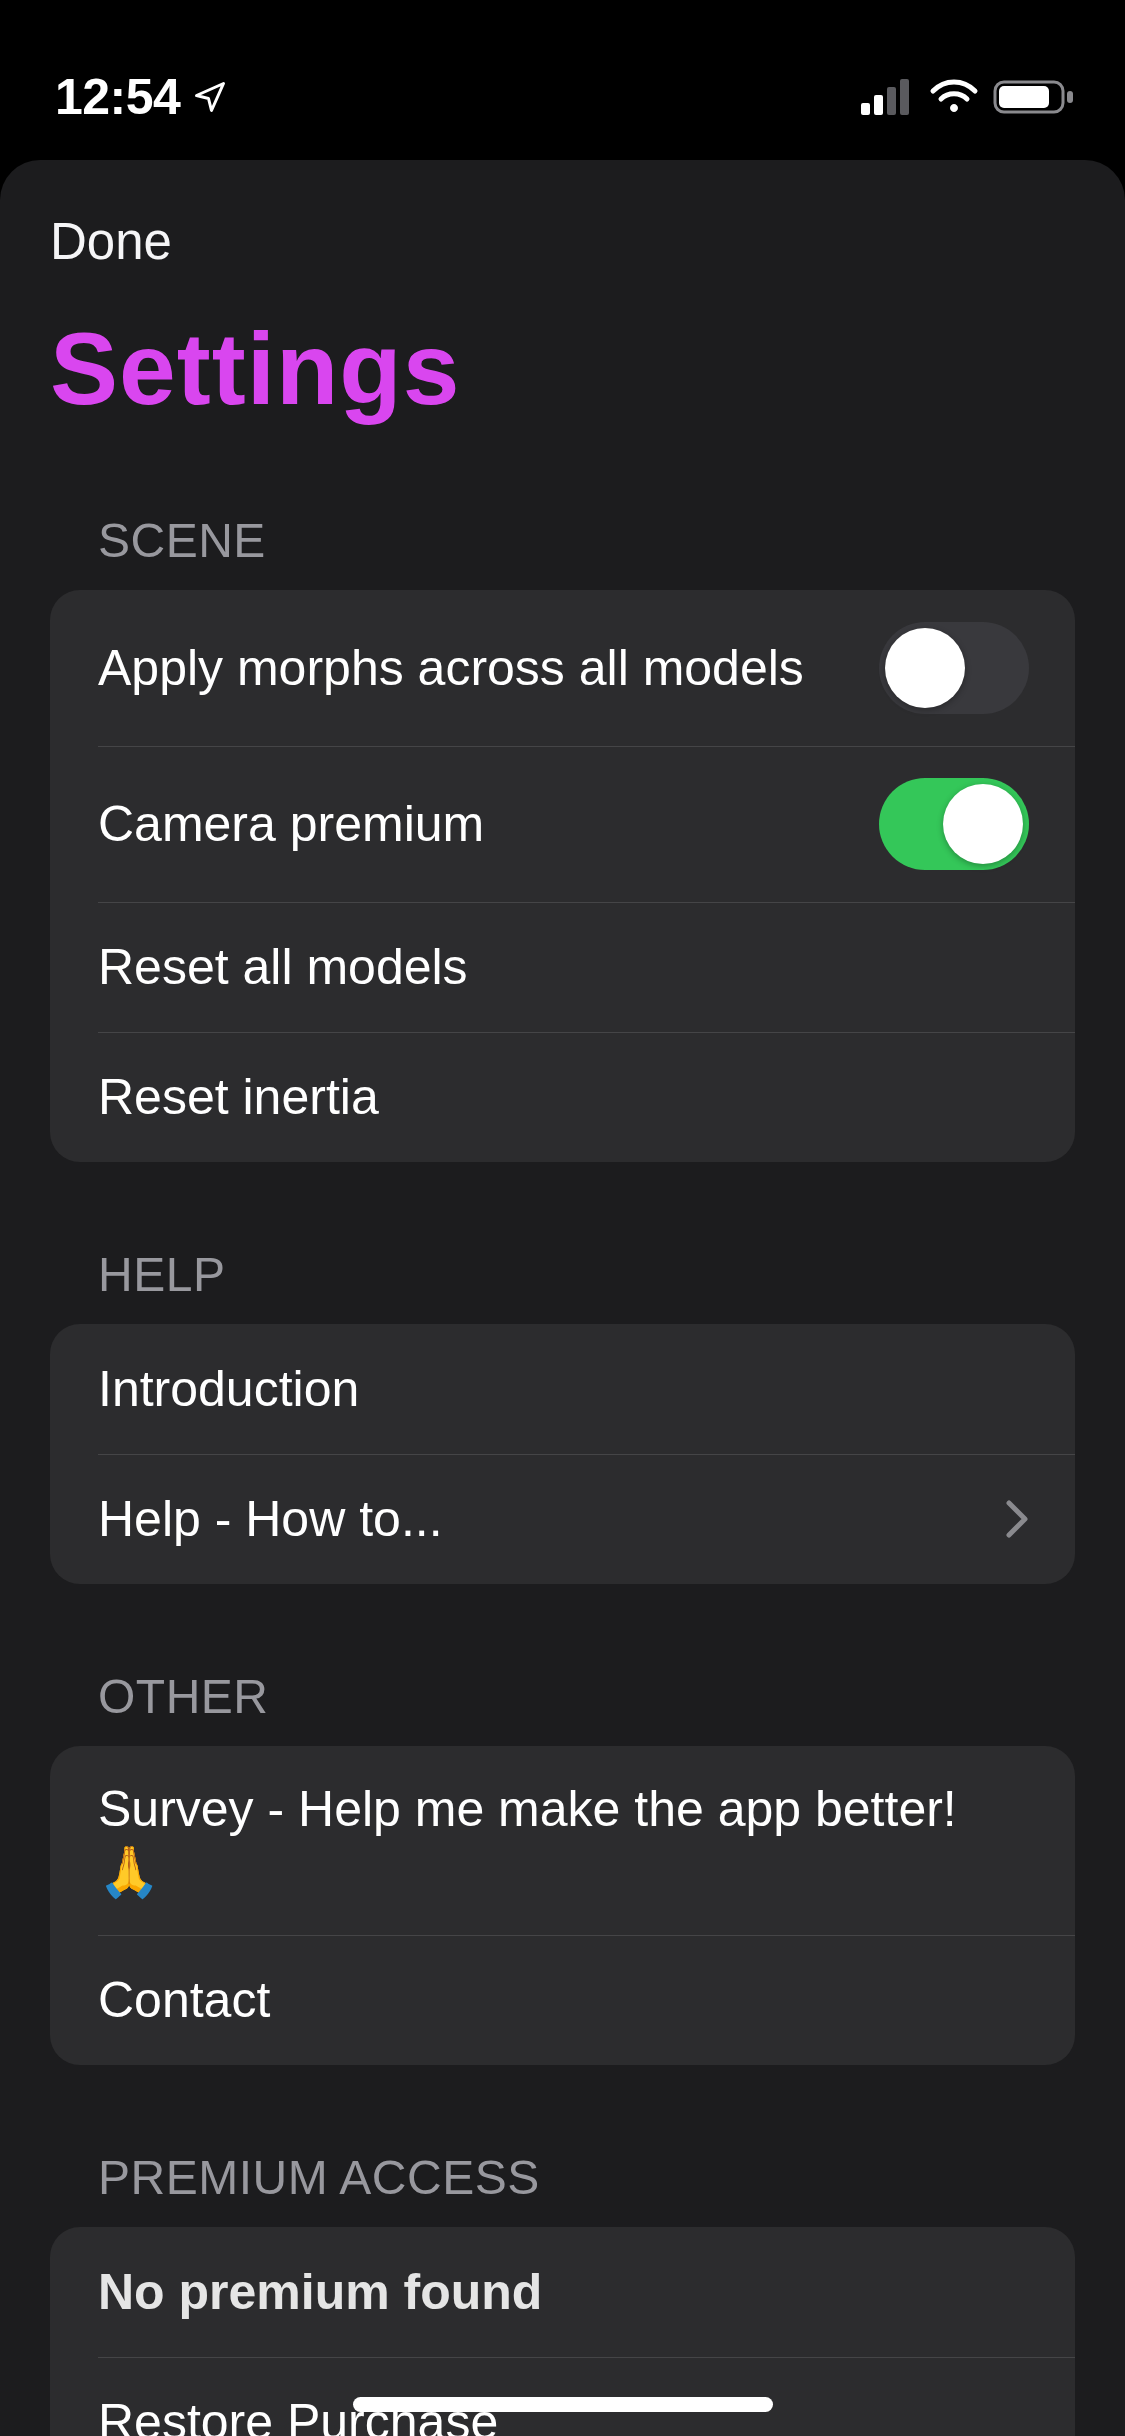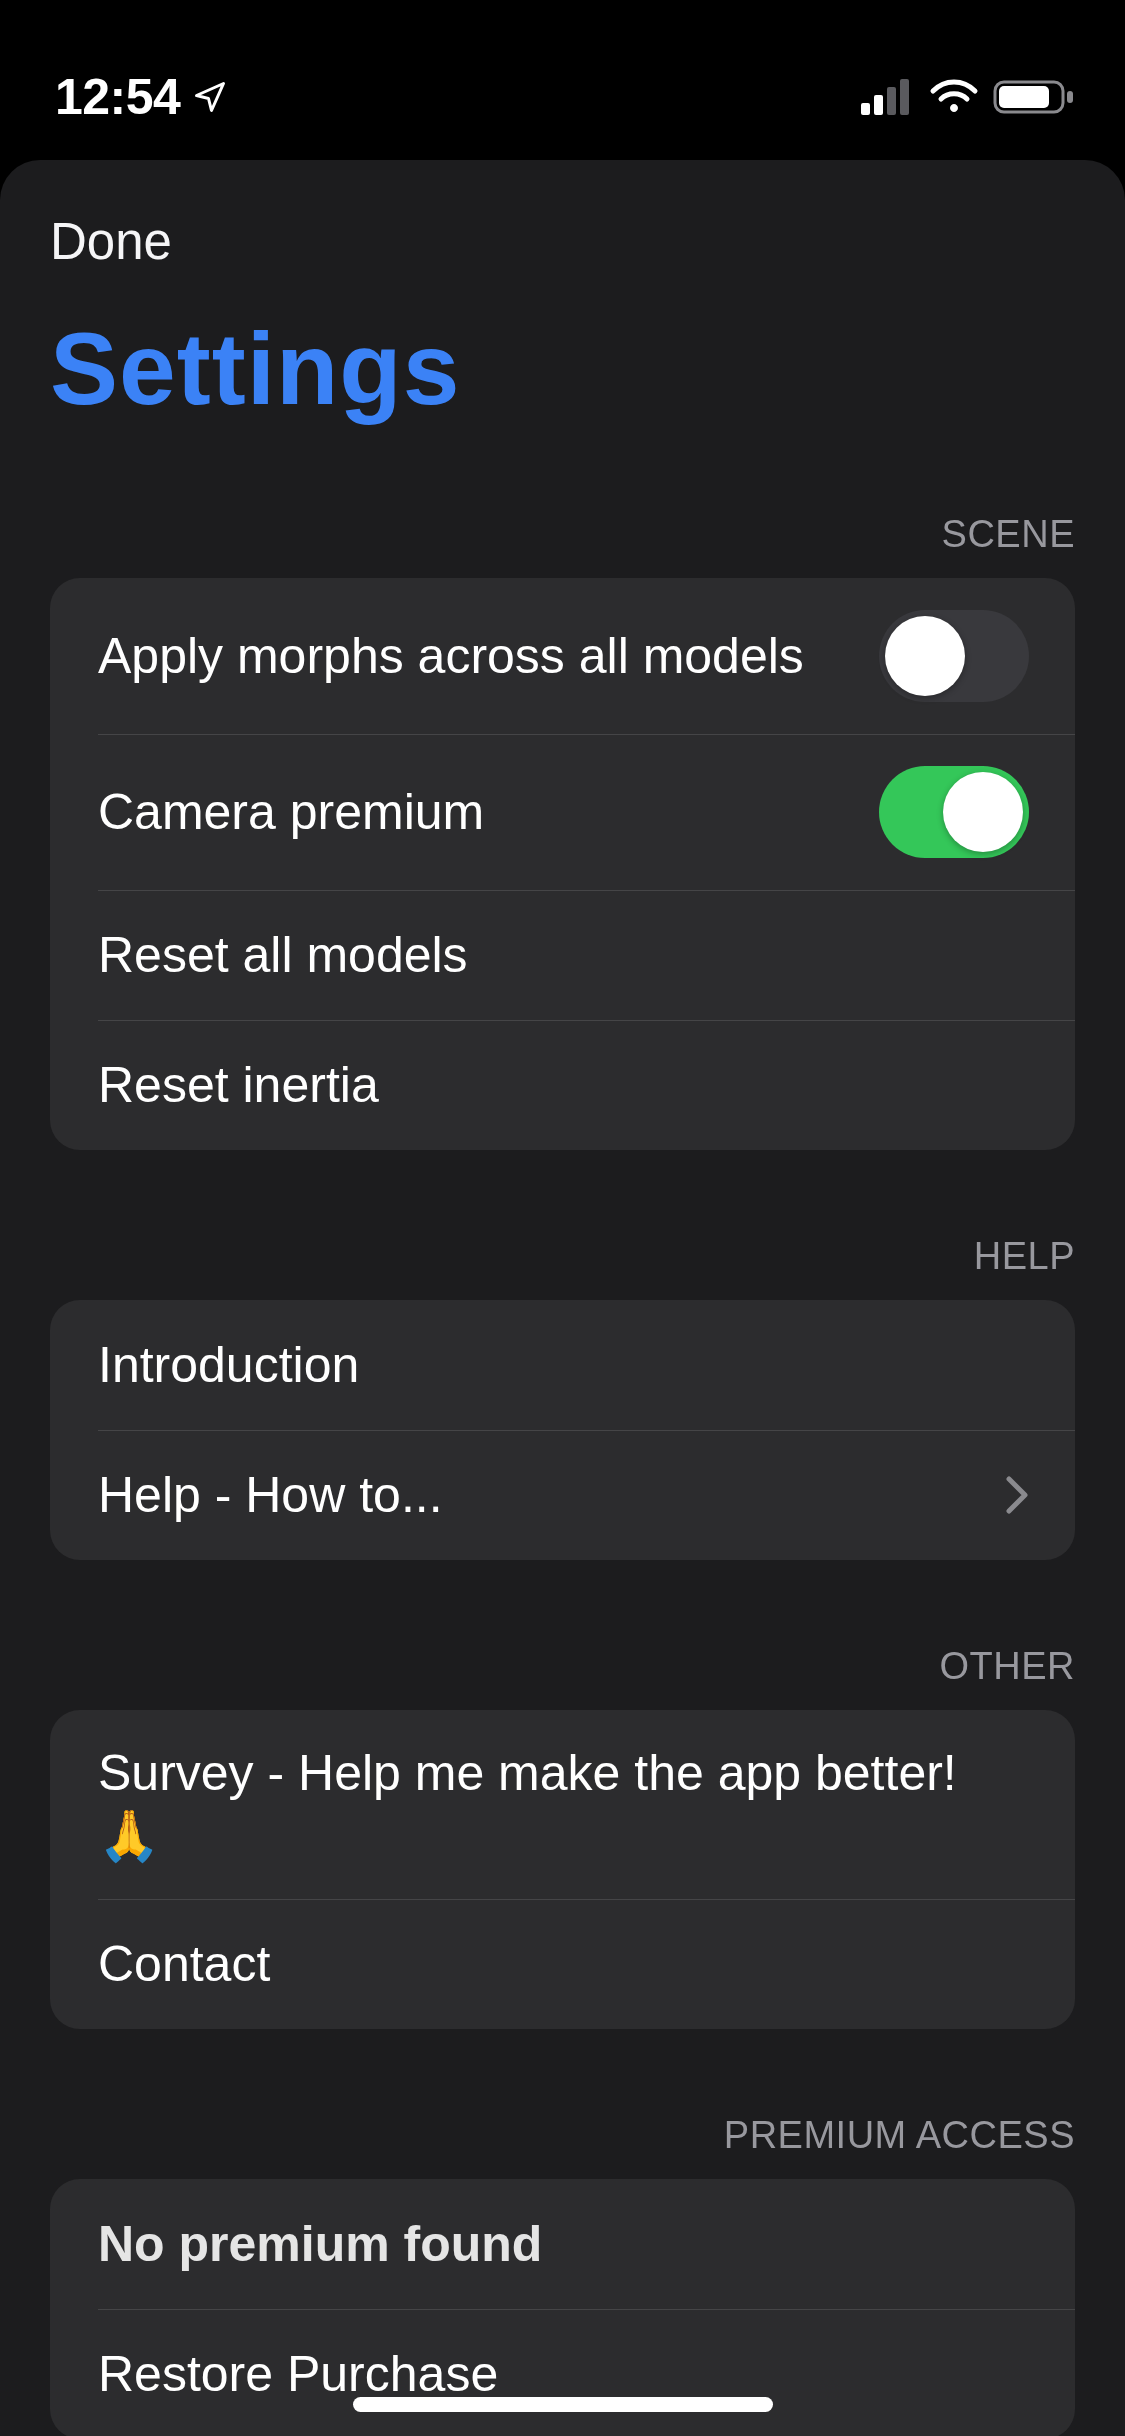--- a/index.html
+++ b/index.html
@@ -59,35 +59,34 @@
       font-size: 51px;
       color: #f5f5f7;
       font-weight: 400;
       cursor: pointer;
     }
     .title {
       padding: 40px 50px 0 50px;
       font-size: 102px;
       font-weight: 700;
       letter-spacing: 1px;
-      color: #3b82f6;
+      color: #d946ef;
     }
 
     .content {
       padding: 0 50px;
     }
 
     .section-header {
       margin-top: 85px;
       padding-left: 48px;
-      font-size: 38px;
+      font-size: 48px;
       letter-spacing: 0.5px;
       color: #98989e;
       text-transform: uppercase;
-      text-align: right;
     }
     .group {
       margin-top: 22px;
       background: #2c2c2e;
       border-radius: 30px;
       overflow: hidden;
     }
     .cell {
       min-height: 130px;
       padding: 32px 46px 32px 48px;

